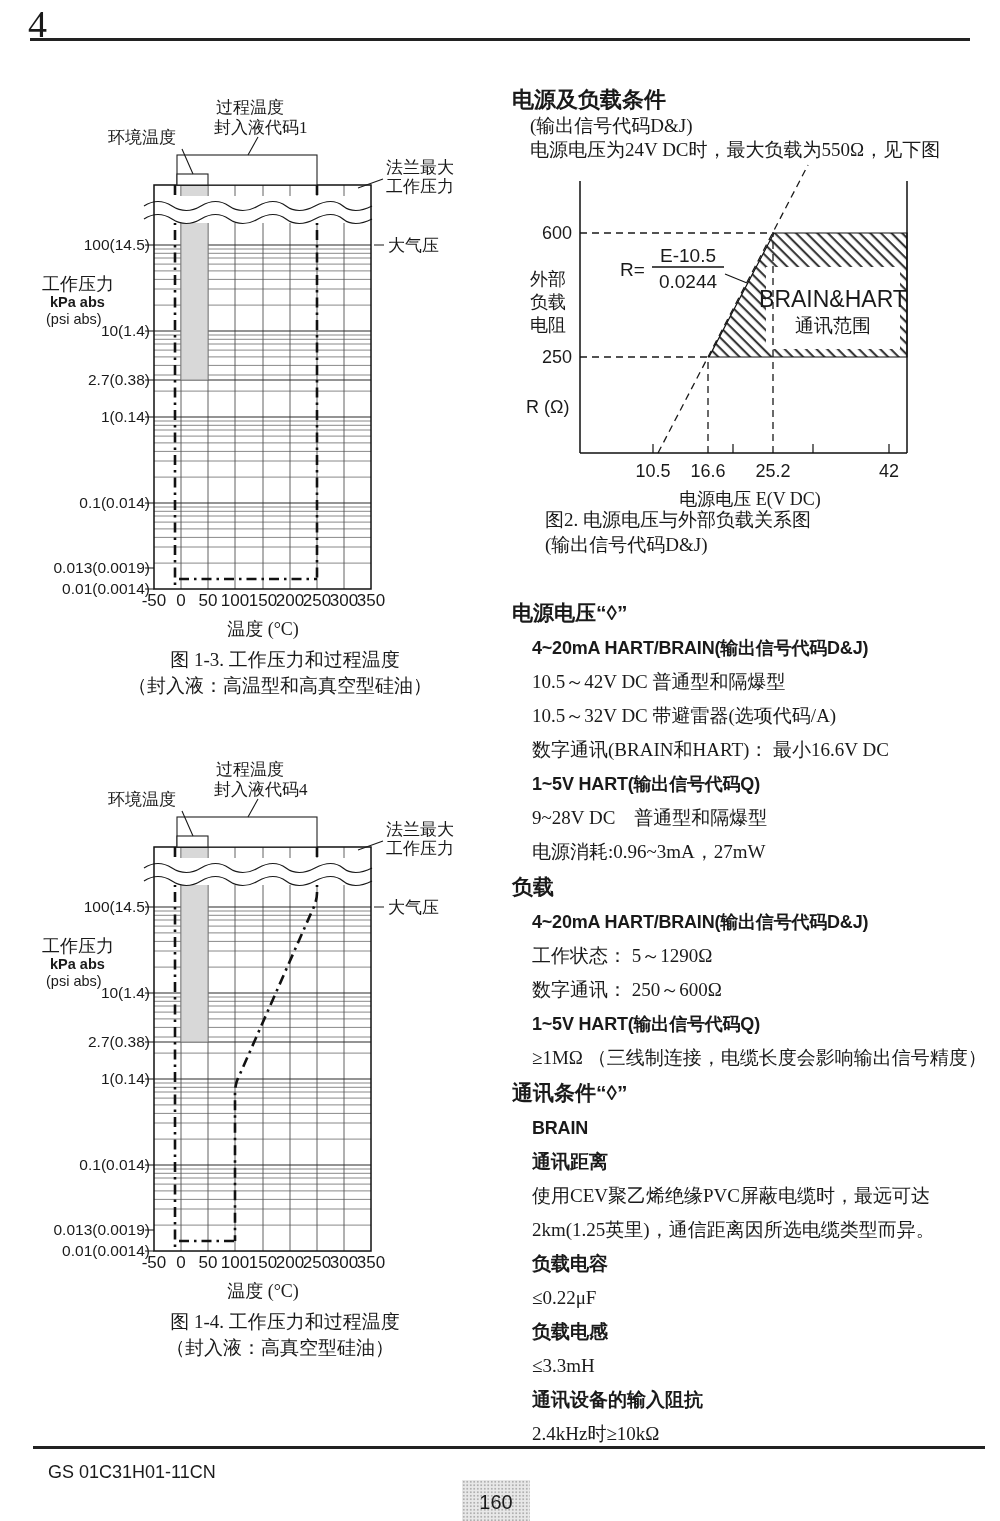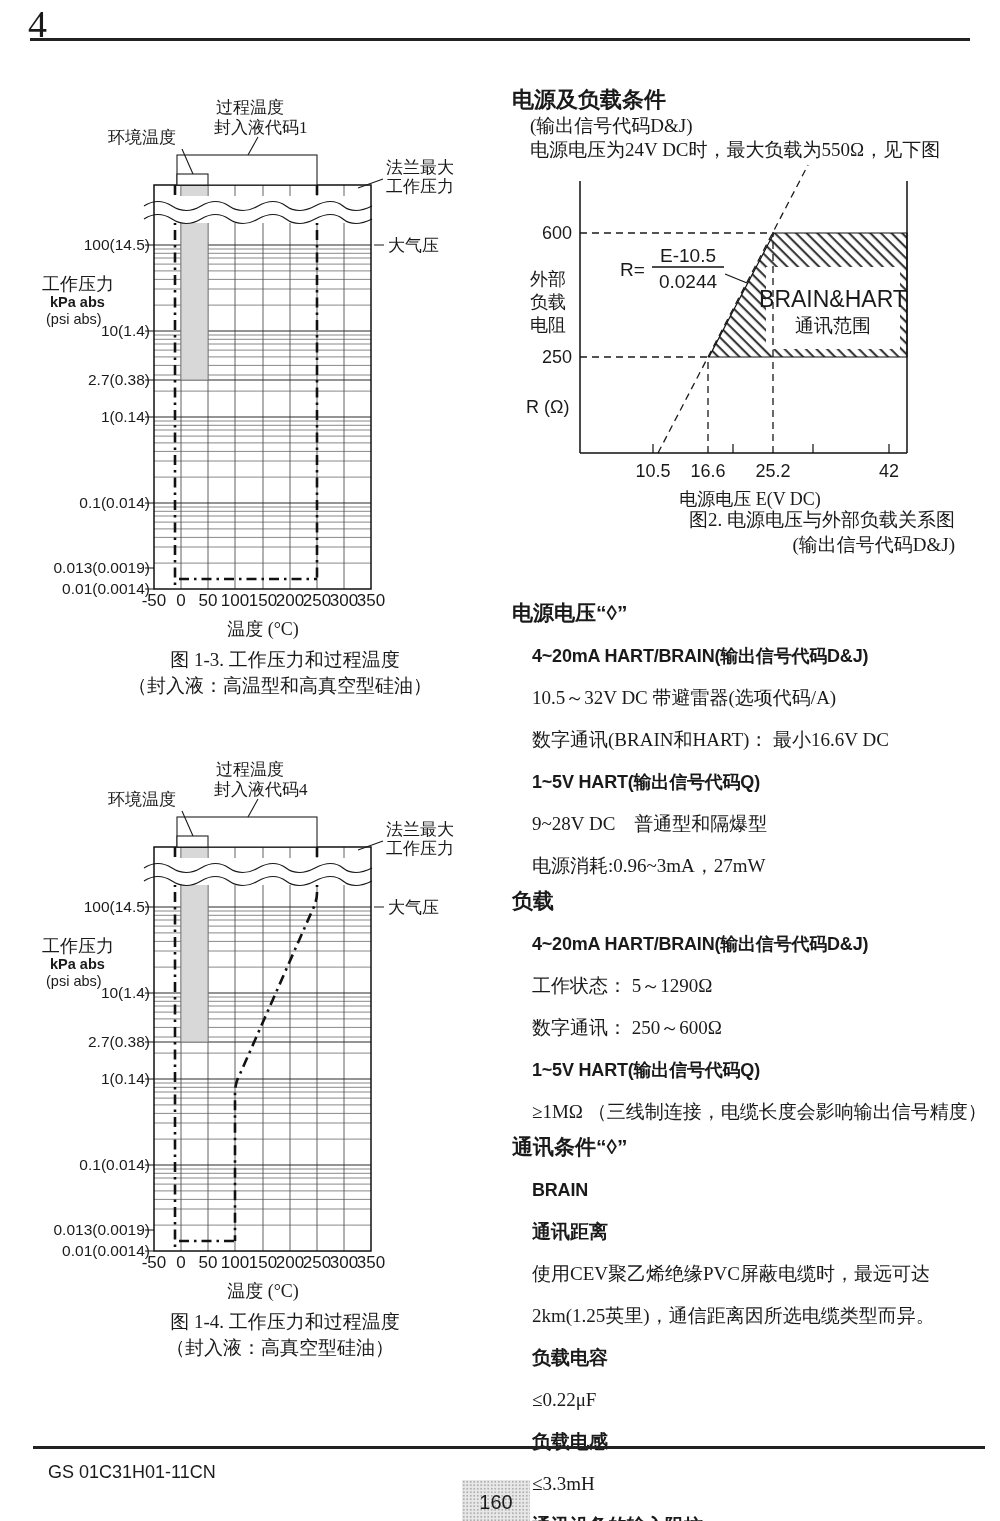--- a/index.html
+++ b/index.html
@@ -3,27 +3,27 @@
 <meta charset="utf-8">
 <style>
   html,body{margin:0;padding:0}
   body{width:1000px;height:1521px;position:relative;background:#fff;color:#1a1a1a;
        font-family:"Liberation Serif",serif;overflow:hidden}
   .abs{position:absolute}
   .rule{position:absolute;background:#222;height:3px}
   .pageno{font:38px "Liberation Serif",serif}
   .h1{font:bold 22px "Liberation Sans",sans-serif;line-height:28px}
   .sub{font:19px "Liberation Serif",serif;line-height:24px;margin-left:18px}
-  .col p{margin:16px 0 0 20px;line-height:26px;white-space:nowrap}
+  .col p{margin:8px 0 0 20px;line-height:26px;white-space:nowrap}
   .col h2{margin:8px 0 5px 0;font:bold 21px "Liberation Sans",sans-serif;line-height:28px;white-space:nowrap}
   .col h2.first{margin-top:7px}
   .body{font-size:19px;font-family:"Liberation Serif",serif}
   .code{font:bold 18px "Liberation Sans",sans-serif;letter-spacing:-0.2px}
   .bh{font:bold 19px "Liberation Sans",sans-serif}
-  .cap{font:19px "Liberation Serif",serif;line-height:25px;text-align:right}
+  .cap{font:19px "Liberation Serif",serif;line-height:25px;text-align:left}
   .footer-code{font:18px "Liberation Sans",sans-serif}
   .pagebox{font:20px "Liberation Sans",sans-serif;text-align:center;
            background-color:#e8e8e8;
            background-image:radial-gradient(#b0b0b0 0.8px, rgba(0,0,0,0) 0.9px);
            background-size:3.5px 3.5px;padding:11px 0}
   svg text{fill:#1a1a1a}
   .ts{font-family:"Liberation Serif",serif}
   .tn{font-family:"Liberation Sans",sans-serif}
 </style>
 </head>
@@ -210,20 +210,21 @@
 </svg>
 
 <div class="abs cap" style="left:545px;top:507px;width:410px">
   <div>图2.  电源电压与外部负载关系图</div>
   <div>(输出信号代码D&amp;J)</div>
 </div>
 
 <div class="abs col" style="left:512px;top:592px;width:486px">
   <h2 class="first">电源电压“◊”</h2>
   <p class="code">4~20mA HART/BRAIN(输出信号代码D&amp;J)</p>
+  <p class="body">10.5～42V DC 普通型和隔爆型</p>
   <p class="body">10.5～32V DC 带避雷器(选项代码/A)</p>
   <p class="body">数字通讯(BRAIN和HART)： 最小16.6V DC</p>
   <p class="code">1~5V HART(输出信号代码Q)</p>
   <p class="body">9~28V DC　普通型和隔爆型</p>
   <p class="body">电源消耗:0.96~3mA，27mW</p>
 
   <h2>负载</h2>
   <p class="code">4~20mA HART/BRAIN(输出信号代码D&amp;J)</p>
   <p class="body">工作状态： 5～1290Ω</p>
   <p class="body">数字通讯： 250～600Ω</p>

